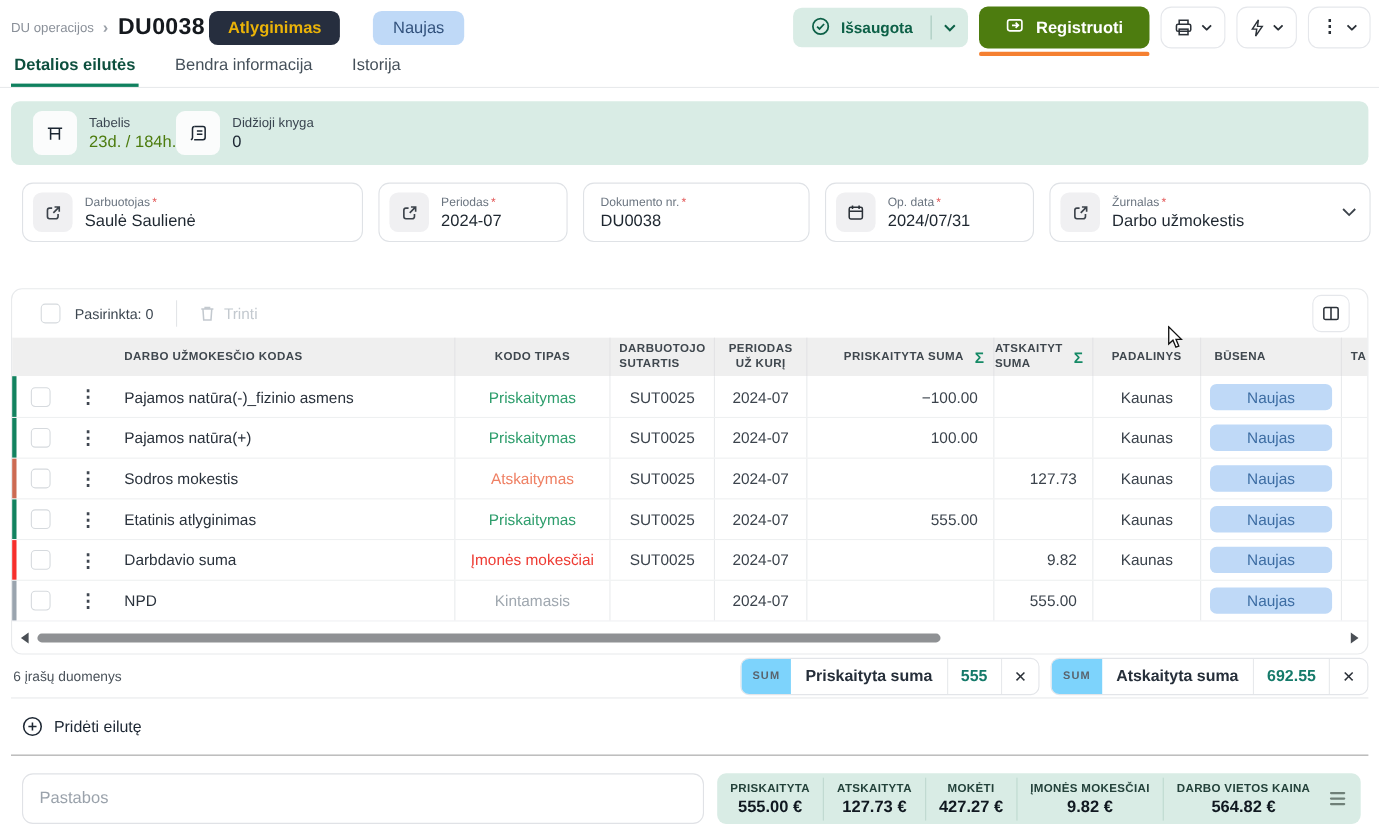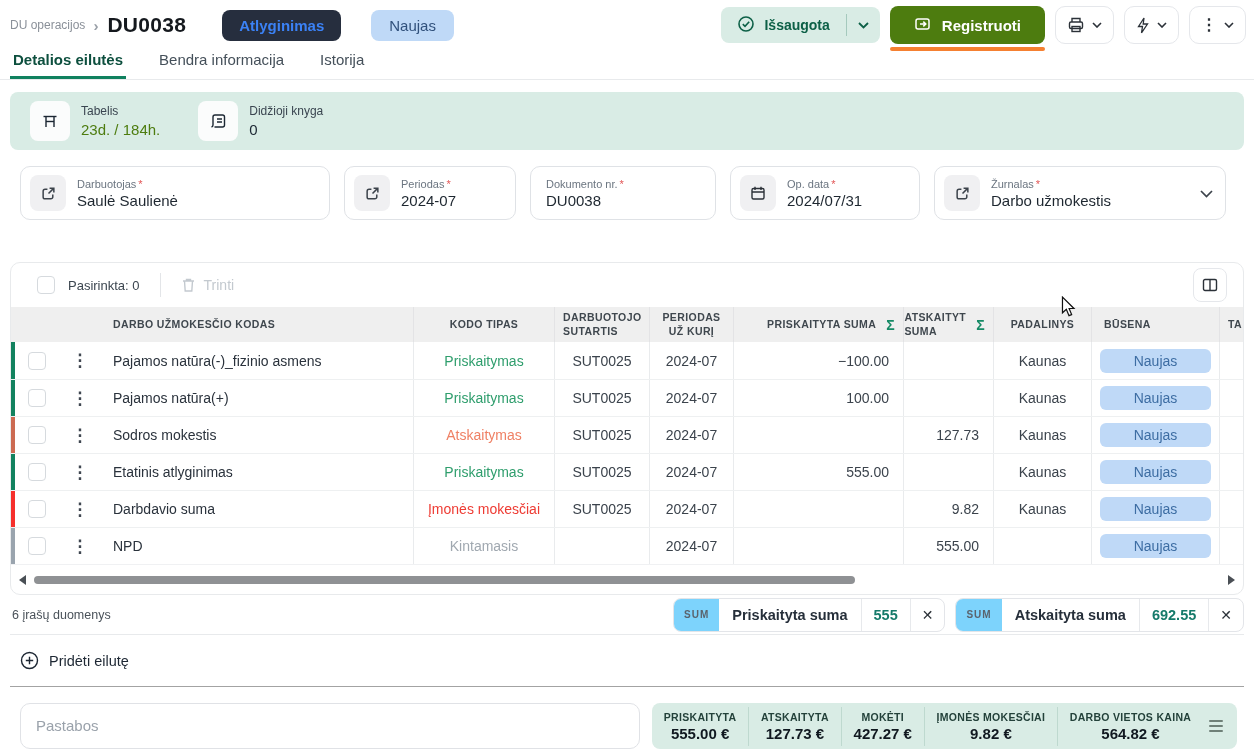--- a/index.html
+++ b/index.html
@@ -4,53 +4,53 @@
 <style>
   * { box-sizing: border-box; margin: 0; padding: 0; }
   body { background:#fff; font-family:"Liberation Sans", sans-serif; }
   .app { position:relative; width:1254px; height:750px; background:#fff; overflow:hidden; }
 
   
   .topbar { height:50px; display:flex; align-items:center; padding:0 8px 0 10px; }
   .crumb { font-size:12px; color:#8a9099; }
   .crumb-sep { font-size:15px; color:#9aa0a8; margin:0 9px 0 8px; font-weight:bold; line-height:1;}
   .doc-title { font-size:21px; font-weight:bold; color:#15191e; letter-spacing:.3px; }
-  .badge-dark { margin-left:36px; background:#262e3e; color:#3b82f6; font-size:15px; font-weight:bold; padding:7px 17px; border-radius:8px; }
+  .badge-dark { margin-left:4px; background:#262e3e; color:#eab308; font-size:15px; font-weight:bold; padding:7px 17px; border-radius:8px; }
   .badge-blue { margin-left:30px; background:#bfd9f7; color:#31517c; font-size:15px; padding:7px 18px; border-radius:8px; }
   .topbar-right { margin-left:auto; display:flex; align-items:center; gap:10px; }
   .btn-saved { display:flex; align-items:center; height:36px; background:#d9ece5; border-radius:8px; color:#0d6047; font-size:14px; font-weight:bold; }
   .btn-saved .main { display:flex; align-items:center; gap:9px; padding:0 16px; }
   .btn-saved .drop { display:flex; align-items:center; justify-content:center; width:34px; height:22px; border-left:1px solid rgba(13,96,71,.25); }
   .btn-register-wrap { position:relative; }
   .btn-register { display:flex; align-items:center; gap:10px; height:38px; background:#4d7c0f; color:#fff; border-radius:8px; padding:0 24px; font-size:15px; font-weight:bold; }
   .register-underline { position:absolute; left:0; right:0; bottom:-7px; height:4px; border-radius:2px; background:#f58031; }
   .btn-icon { display:flex; align-items:center; justify-content:center; gap:7px; height:38px; padding:0 11px; background:#fff; border:1px solid #e5e7eb; border-radius:10px; }
   .kebab-glyph { font-size:16px; font-weight:bold; color:#2b3138; line-height:1; }
 
   
   .tabsbar { display:flex; gap:30px; padding-left:10px; border-bottom:1px solid #e8eaec; }
   .tab { padding:1px 3px 8px; font-size:15px; color:#45505a; border-bottom:3px solid transparent; cursor:default; }
   .tab.active { color:#0d4f3e; font-weight:bold; border-bottom-color:#10815f; }
 
   
-  .infobar { margin:12px 10px 0; height:58px; background:#d9ece5; border-radius:8px; display:flex; align-items:center; padding-left:20px; gap:38px; }
+  .infobar { margin:12px 10px 0; height:58px; background:#d9ece5; border-radius:8px; display:flex; align-items:center; padding-left:20px; }
   .info-tile { display:flex; align-items:center; gap:11px; }
   .info-iconbox { width:40px; height:40px; background:#fbfcfc; border-radius:8px; display:flex; align-items:center; justify-content:center; }
   .info-label { font-size:12px; color:#3a4550; margin-bottom:3px; }
   .info-value { font-size:15px; color:#1c2733; }
   .info-value.teal { color:#4d7c0f; }
 
   
   .fieldsrow { margin:16px 8px 0 20px; display:flex; gap:14px; }
   .fieldcard { height:54px; background:#fff; border:1px solid #dfe2e6; border-radius:10px; display:flex; align-items:center; padding:0 12px 0 9px; }
   .field-iconbox { width:36px; height:36px; background:#f0f0f2; border-radius:8px; display:flex; align-items:center; justify-content:center; margin-right:11px; }
   .field-label { font-size:11px; color:#6b7580; margin-bottom:2px; }
   .req { color:#e25555; margin-left:2px; }
   .field-value { font-size:15px; color:#1e2730; }
-  .w-emp { width:310px; } .w-per { width:172px; } .w-doc { width:186px; padding-left:15px;} .w-date { width:190px; } .w-jour { width:292px; }
+  .w-emp { width:310px; } .w-per { width:172px; } .w-doc { width:206px; padding-left:15px;} .w-date { width:190px; } .w-jour { width:292px; }
   .field-chevron { margin-left:auto; }
 
   
   .table-panel { margin:42px 10px 0; border:1px solid #e8eaec; border-radius:10px; overflow:hidden; }
   .ttoolbar { height:44px; display:flex; align-items:center; padding:0 16px 0 26px; }
   .cb { display:inline-block; width:18px; height:18px; border:1.5px solid #d6dade; border-radius:4px; background:#fff; }
   .sel-label { font-size:13px; color:#3c4650; margin-left:13px; }
   .tb-div { width:1px; height:24px; background:#e3e5e8; margin:0 20px; }
   .del-btn { display:flex; align-items:center; gap:8px; font-size:14px; color:#c3c9cf; }
   .cols-btn { margin-left:auto; width:34px; height:34px; border:1px solid #e5e7eb; border-radius:8px; display:flex; align-items:center; justify-content:center; background:#fff; }

